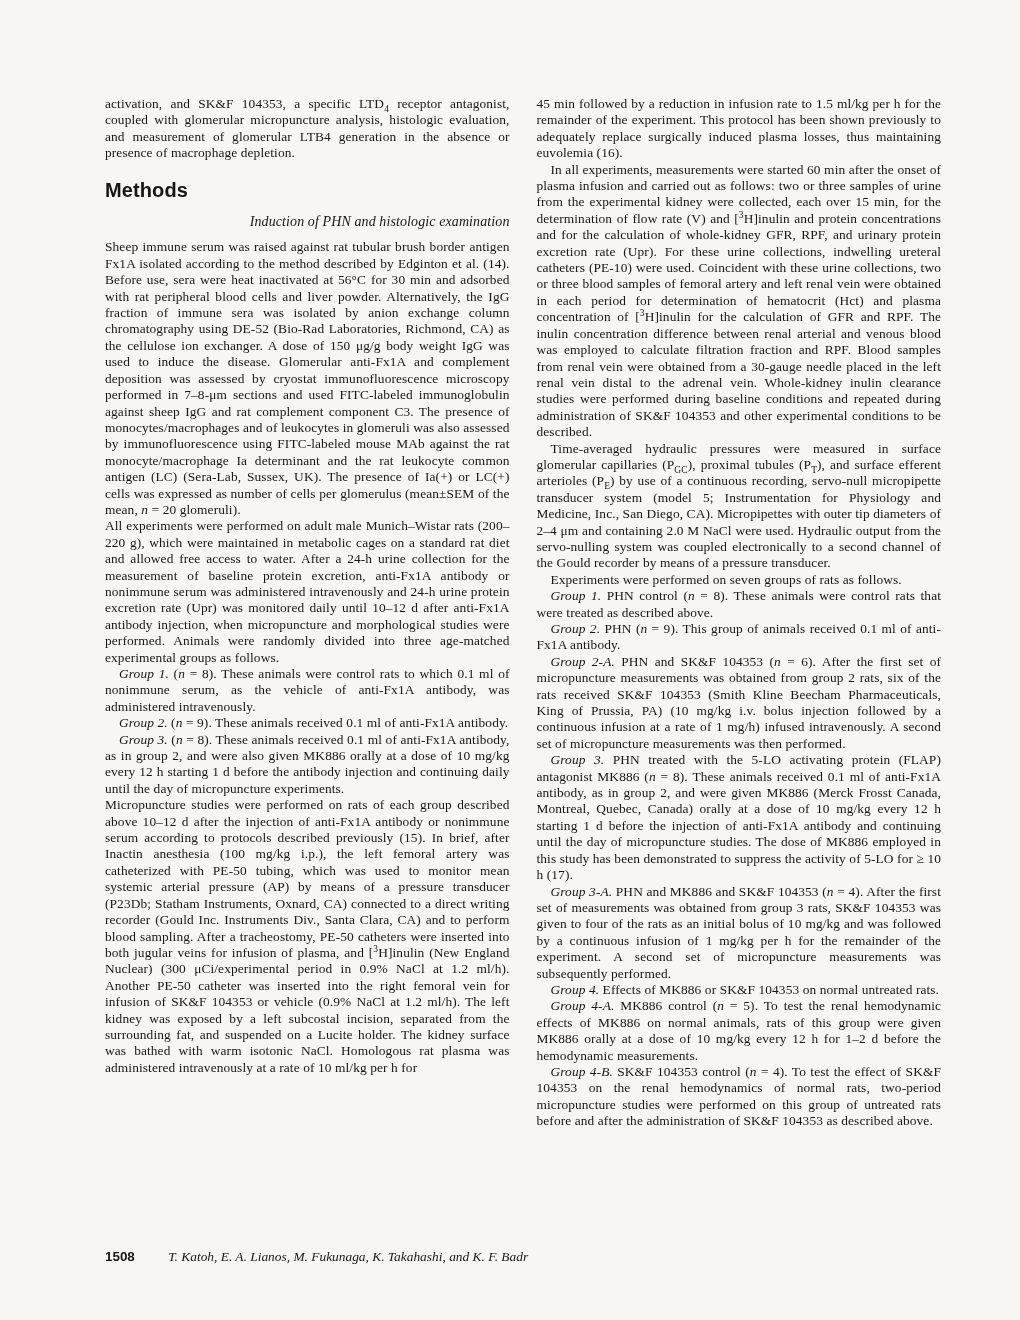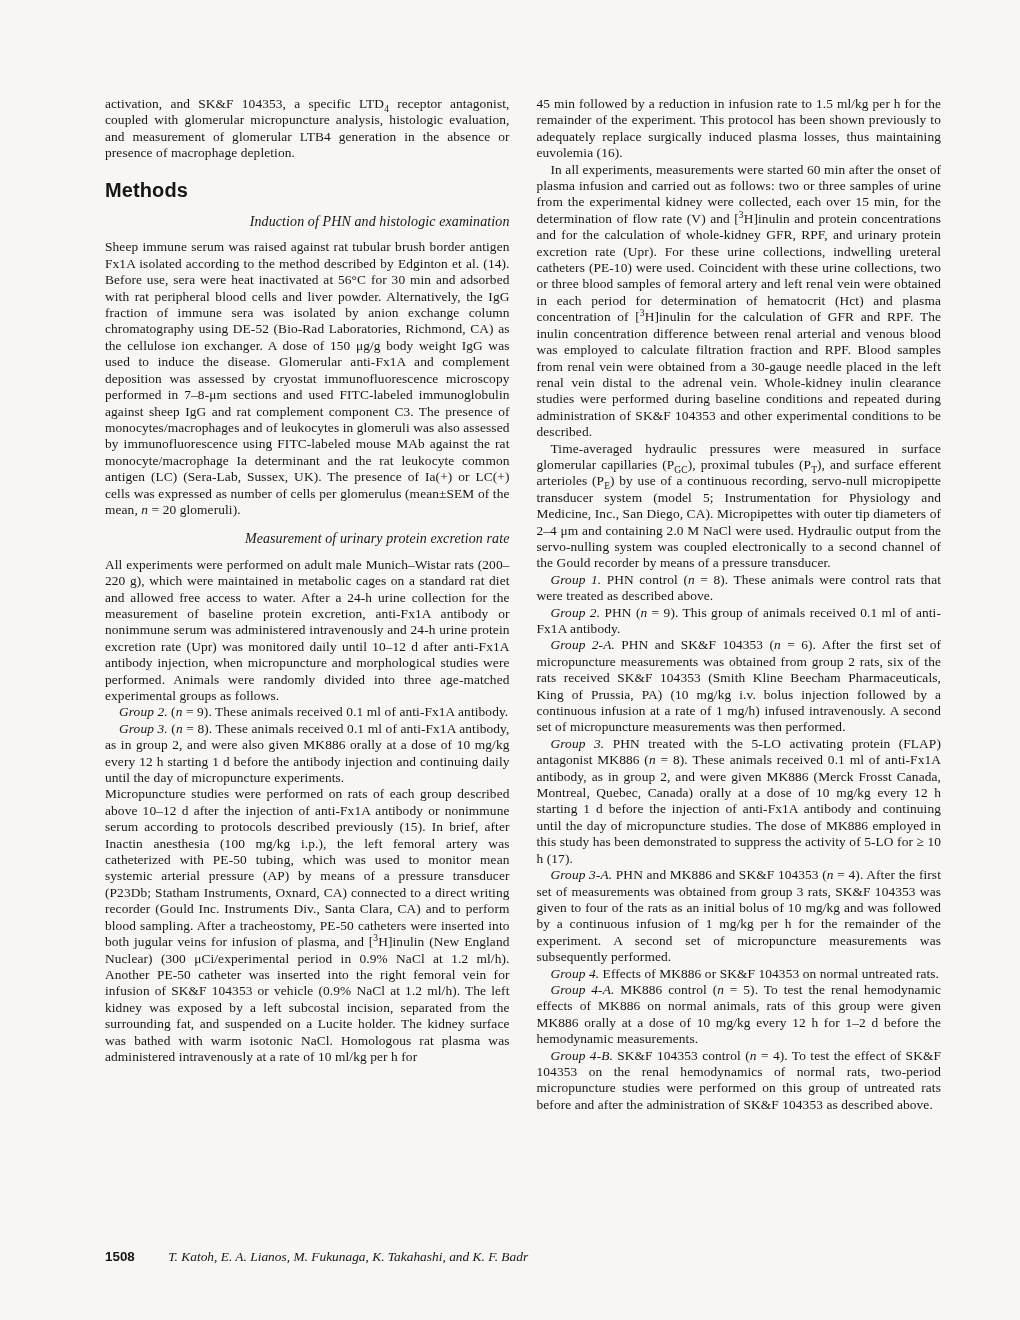--- a/index.html
+++ b/index.html
@@ -71,32 +71,33 @@
 <div class="page">
   <div class="columns">
 
     <div class="column">
       <p class="para">activation, and SK&amp;F 104353, a specific LTD<sub>4</sub> receptor antagonist, coupled with glomerular micropuncture analysis, histologic evaluation, and measurement of glomerular LTB4 generation in the absence or presence of macrophage depletion.</p>
       <h2 class="methods">Methods</h2>
 
       <h3 class="sub">Induction of PHN and histologic examination</h3>
       <p class="para">Sheep immune serum was raised against rat tubular brush border antigen Fx1A isolated according to the method described by Edginton et al. (14). Before use, sera were heat inactivated at 56°C for 30 min and adsorbed with rat peripheral blood cells and liver powder. Alternatively, the IgG fraction of immune sera was isolated by anion exchange column chromatography using DE-52 (Bio-Rad Laboratories, Richmond, CA) as the cellulose ion exchanger. A dose of 150 μg/g body weight IgG was used to induce the disease. Glomerular anti-Fx1A and complement deposition was assessed by cryostat immunofluorescence microscopy performed in 7–8-μm sections and used FITC-labeled immunoglobulin against sheep IgG and rat complement component C3. The presence of monocytes/macrophages and of leukocytes in glomeruli was also assessed by immunofluorescence using FITC-labeled mouse MAb against the rat monocyte/macrophage Ia determinant and the rat leukocyte common antigen (LC) (Sera-Lab, Sussex, UK). The presence of Ia(+) or LC(+) cells was expressed as number of cells per glomerulus (mean±SEM of the mean, <i>n</i> = 20 glomeruli).</p>
 
-      <h3 class="sub">Measurement of urinary protein excretion rate</h3>
       <p class="para">All experiments were performed on adult male Munich–Wistar rats (200–220 g), which were maintained in metabolic cages on a standard rat diet and allowed free access to water. After a 24-h urine collection for the measurement of baseline protein excretion, anti-Fx1A antibody or nonimmune serum was administered intravenously and 24-h urine protein excretion rate (Upr) was monitored daily until 10–12 d after anti-Fx1A antibody injection, when micropuncture and morphological studies were performed. Animals were randomly divided into three age-matched experimental groups as follows.</p>
+      <p class="para indent"><i>Group 1.</i> (<i>n</i> = 8). These animals were control rats to which 0.1 ml of nonimmune serum, as the vehicle of anti-Fx1A antibody, was administered intravenously.</p>
       <p class="para indent"><i>Group 2.</i> (<i>n</i> = 9). These animals received 0.1 ml of anti-Fx1A antibody.</p>
       <p class="para indent"><i>Group 3.</i> (<i>n</i> = 8). These animals received 0.1 ml of anti-Fx1A antibody, as in group 2, and were also given MK886 orally at a dose of 10 mg/kg every 12 h starting 1 d before the antibody injection and continuing daily until the day of micropuncture experiments.</p>
 
       <p class="para">Micropuncture studies were performed on rats of each group described above 10–12 d after the injection of anti-Fx1A antibody or nonimmune serum according to protocols described previously (15). In brief, after Inactin anesthesia (100 mg/kg i.p.), the left femoral artery was catheterized with PE-50 tubing, which was used to monitor mean systemic arterial pressure (AP) by means of a pressure transducer (P23Db; Statham Instruments, Oxnard, CA) connected to a direct writing recorder (Gould Inc. Instruments Div., Santa Clara, CA) and to perform blood sampling. After a tracheostomy, PE-50 catheters were inserted into both jugular veins for infusion of plasma, and [<sup>3</sup>H]inulin (New England Nuclear) (300 μCi/experimental period in 0.9% NaCl at 1.2 ml/h). Another PE-50 catheter was inserted into the right femoral vein for infusion of SK&amp;F 104353 or vehicle (0.9% NaCl at 1.2 ml/h). The left kidney was exposed by a left subcostal incision, separated from the surrounding fat, and suspended on a Lucite holder. The kidney surface was bathed with warm isotonic NaCl. Homologous rat plasma was administered intravenously at a rate of 10 ml/kg per h for</p>
     </div>
 
     <div class="column">
       <p class="para">45 min followed by a reduction in infusion rate to 1.5 ml/kg per h for the remainder of the experiment. This protocol has been shown previously to adequately replace surgically induced plasma losses, thus maintaining euvolemia (16).</p>
       <p class="para indent">In all experiments, measurements were started 60 min after the onset of plasma infusion and carried out as follows: two or three samples of urine from the experimental kidney were collected, each over 15 min, for the determination of flow rate (V) and [<sup>3</sup>H]inulin and protein concentrations and for the calculation of whole-kidney GFR, RPF, and urinary protein excretion rate (Upr). For these urine collections, indwelling ureteral catheters (PE-10) were used. Coincident with these urine collections, two or three blood samples of femoral artery and left renal vein were obtained in each period for determination of hematocrit (Hct) and plasma concentration of [<sup>3</sup>H]inulin for the calculation of GFR and RPF. The inulin concentration difference between renal arterial and venous blood was employed to calculate filtration fraction and RPF. Blood samples from renal vein were obtained from a 30-gauge needle placed in the left renal vein distal to the adrenal vein. Whole-kidney inulin clearance studies were performed during baseline conditions and repeated during administration of SK&amp;F 104353 and other experimental conditions to be described.</p>
       <p class="para indent">Time-averaged hydraulic pressures were measured in surface glomerular capillaries (P<sub>GC</sub>), proximal tubules (P<sub>T</sub>), and surface efferent arterioles (P<sub>E</sub>) by use of a continuous recording, servo-null micropipette transducer system (model 5; Instrumentation for Physiology and Medicine, Inc., San Diego, CA). Micropipettes with outer tip diameters of 2–4 μm and containing 2.0 M NaCl were used. Hydraulic output from the servo-nulling system was coupled electronically to a second channel of the Gould recorder by means of a pressure transducer.</p>
+      <p class="para indent">Experiments were performed on seven groups of rats as follows.</p>
       <p class="para indent"><i>Group 1.</i> PHN control (<i>n</i> = 8). These animals were control rats that were treated as described above.</p>
       <p class="para indent"><i>Group 2.</i> PHN (<i>n</i> = 9). This group of animals received 0.1 ml of anti-Fx1A antibody.</p>
       <p class="para indent"><i>Group 2-A.</i> PHN and SK&amp;F 104353 (<i>n</i> = 6). After the first set of micropuncture measurements was obtained from group 2 rats, six of the rats received SK&amp;F 104353 (Smith Kline Beecham Pharmaceuticals, King of Prussia, PA) (10 mg/kg i.v. bolus injection followed by a continuous infusion at a rate of 1 mg/h) infused intravenously. A second set of micropuncture measurements was then performed.</p>
       <p class="para indent"><i>Group 3.</i> PHN treated with the 5-LO activating protein (FLAP) antagonist MK886 (<i>n</i> = 8). These animals received 0.1 ml of anti-Fx1A antibody, as in group 2, and were given MK886 (Merck Frosst Canada, Montreal, Quebec, Canada) orally at a dose of 10 mg/kg every 12 h starting 1 d before the injection of anti-Fx1A antibody and continuing until the day of micropuncture studies. The dose of MK886 employed in this study has been demonstrated to suppress the activity of 5-LO for ≥ 10 h (17).</p>
       <p class="para indent"><i>Group 3-A.</i> PHN and MK886 and SK&amp;F 104353 (<i>n</i> = 4). After the first set of measurements was obtained from group 3 rats, SK&amp;F 104353 was given to four of the rats as an initial bolus of 10 mg/kg and was followed by a continuous infusion of 1 mg/kg per h for the remainder of the experiment. A second set of micropuncture measurements was subsequently performed.</p>
       <p class="para indent"><i>Group 4.</i> Effects of MK886 or SK&amp;F 104353 on normal untreated rats.</p>
       <p class="para indent"><i>Group 4-A.</i> MK886 control (<i>n</i> = 5). To test the renal hemodynamic effects of MK886 on normal animals, rats of this group were given MK886 orally at a dose of 10 mg/kg every 12 h for 1–2 d before the hemodynamic measurements.</p>
       <p class="para indent"><i>Group 4-B.</i> SK&amp;F 104353 control (<i>n</i> = 4). To test the effect of SK&amp;F 104353 on the renal hemodynamics of normal rats, two-period micropuncture studies were performed on this group of untreated rats before and after the administration of SK&amp;F 104353 as described above.</p>
     </div>
 

